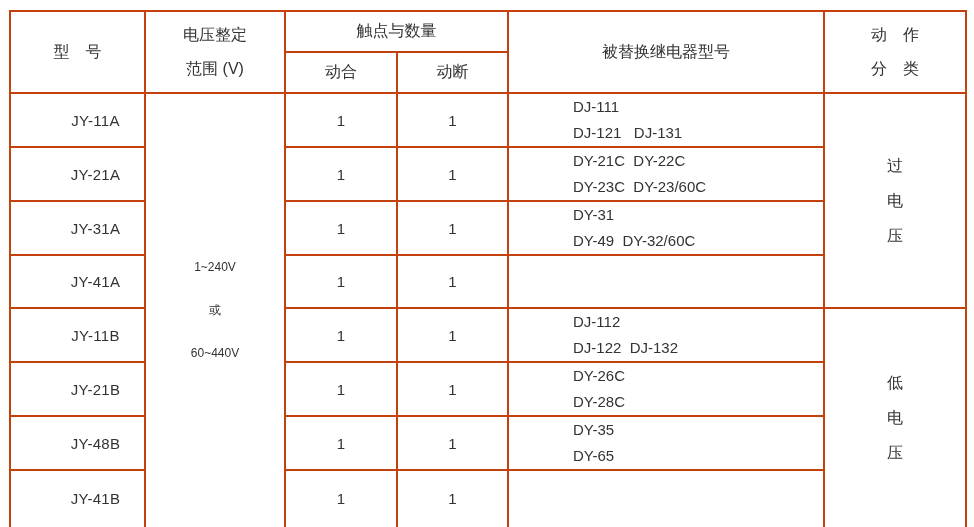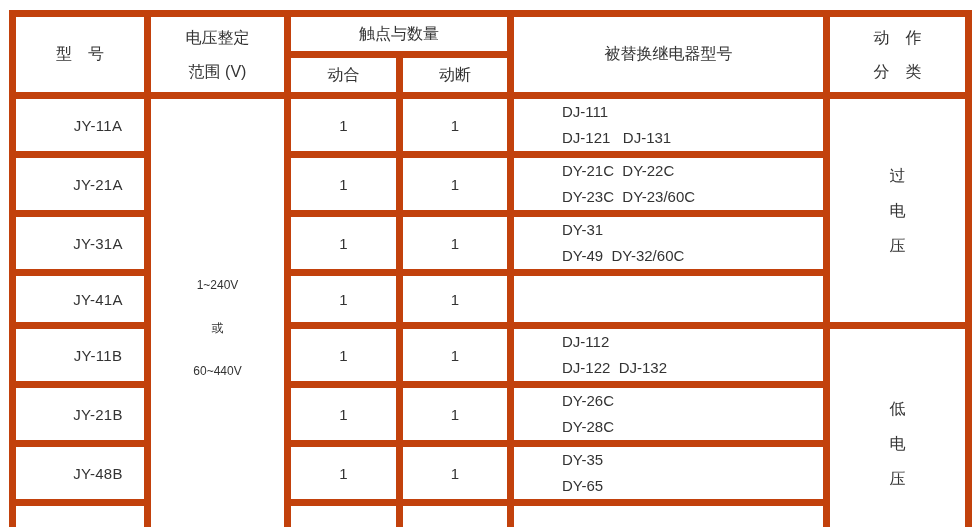--- a/index.html
+++ b/index.html
@@ -18,38 +18,38 @@
   table.spec {
     position: absolute;
     left: 9px; top: 10px;
     width: 956px;
     border-collapse: collapse;
     table-layout: fixed;
     border: 2px solid #3c3c3c;
     border-bottom-width: 3px;
   }
   th, td {
-    border: 7px solid #c2410c;
+    border: 2px solid #c2410c;
     font-weight: normal;
     text-align: center;
     vertical-align: middle;
     font-size: 16px;
     color: #333333;
     padding: 0;
     overflow: hidden;
   }
   thead tr { height: 41px; }
   tbody tr { height: 53px; }
   .two-line .line { line-height: 34px; }
   .model-cell { font-size: 15px; letter-spacing: 0.3px; padding-left: 36px; }
   .num-cell { font-size: 15px; }
   .voltage-cell .line { line-height: 43px; font-size: 12px; }
   .replaced-cell {
     text-align: left;
-    padding-left: 48px;
+    padding-left: 64px;
     font-size: 15px;
   }
   .replaced-cell .line { line-height: 26px; white-space: pre; }
   .action-cell .char { line-height: 35px; font-size: 16px; }
 </style>
 </head>
 <body>
 
 <div class="page">
   <table class="spec">

